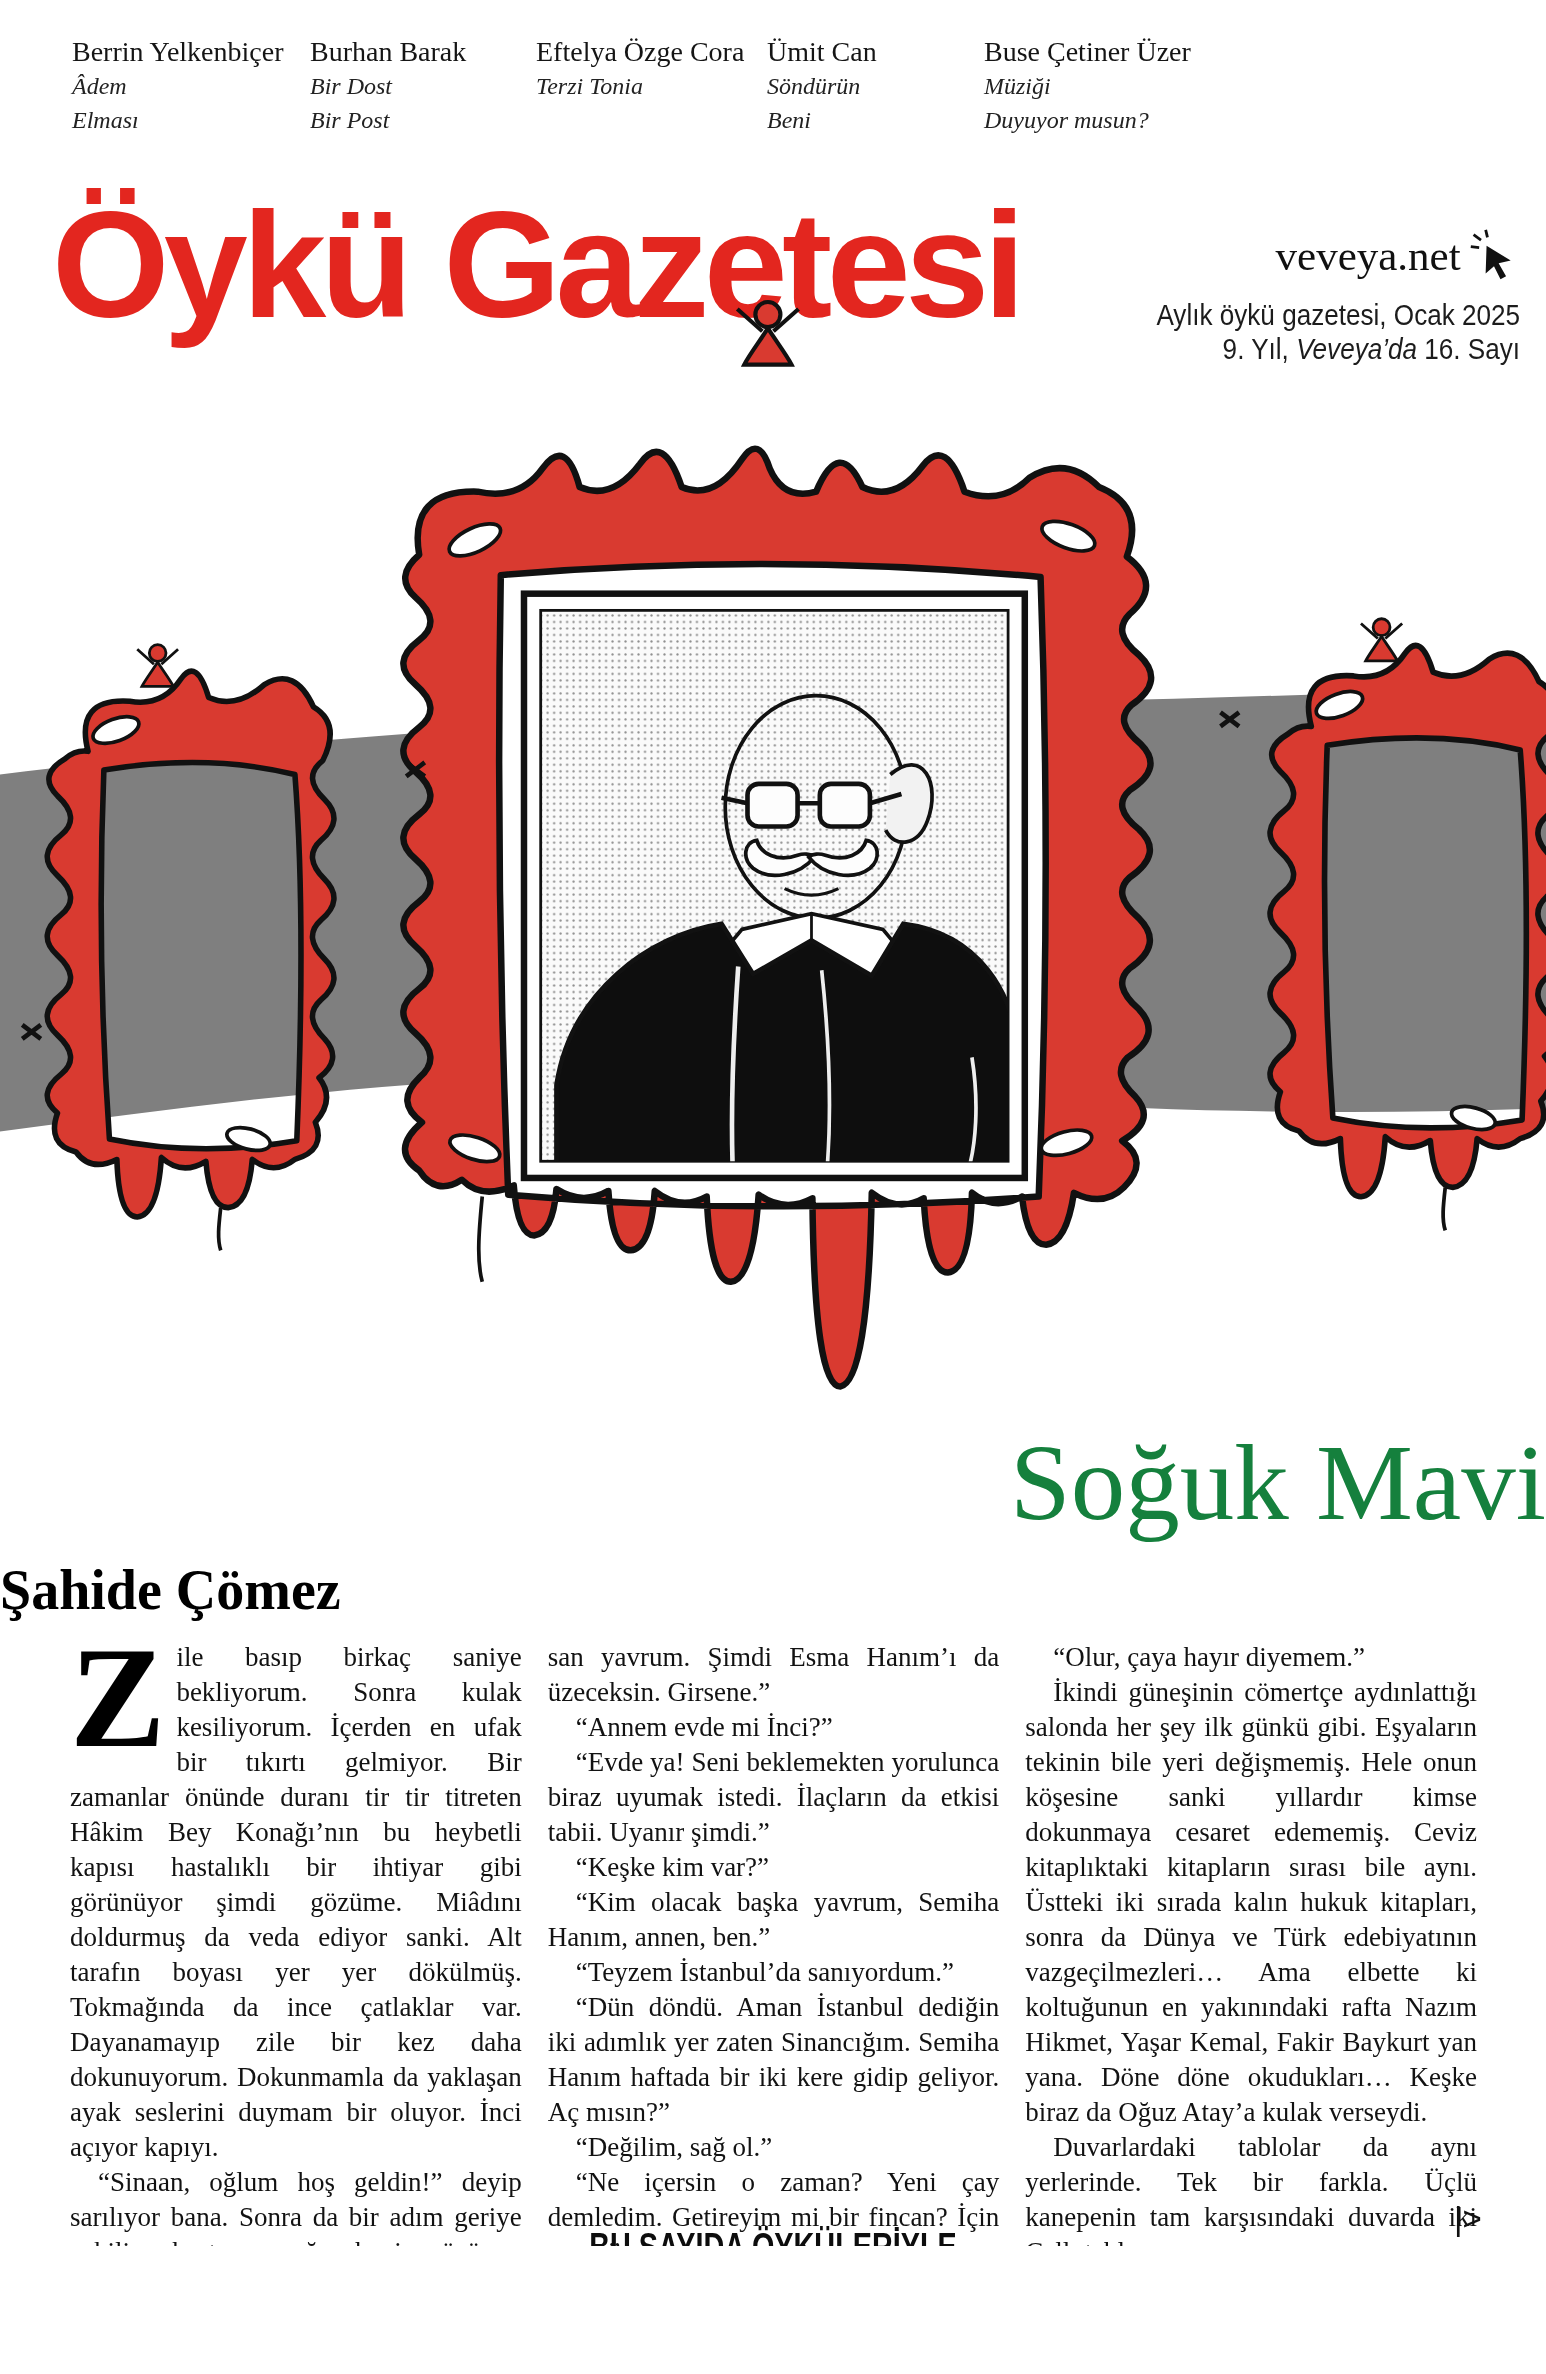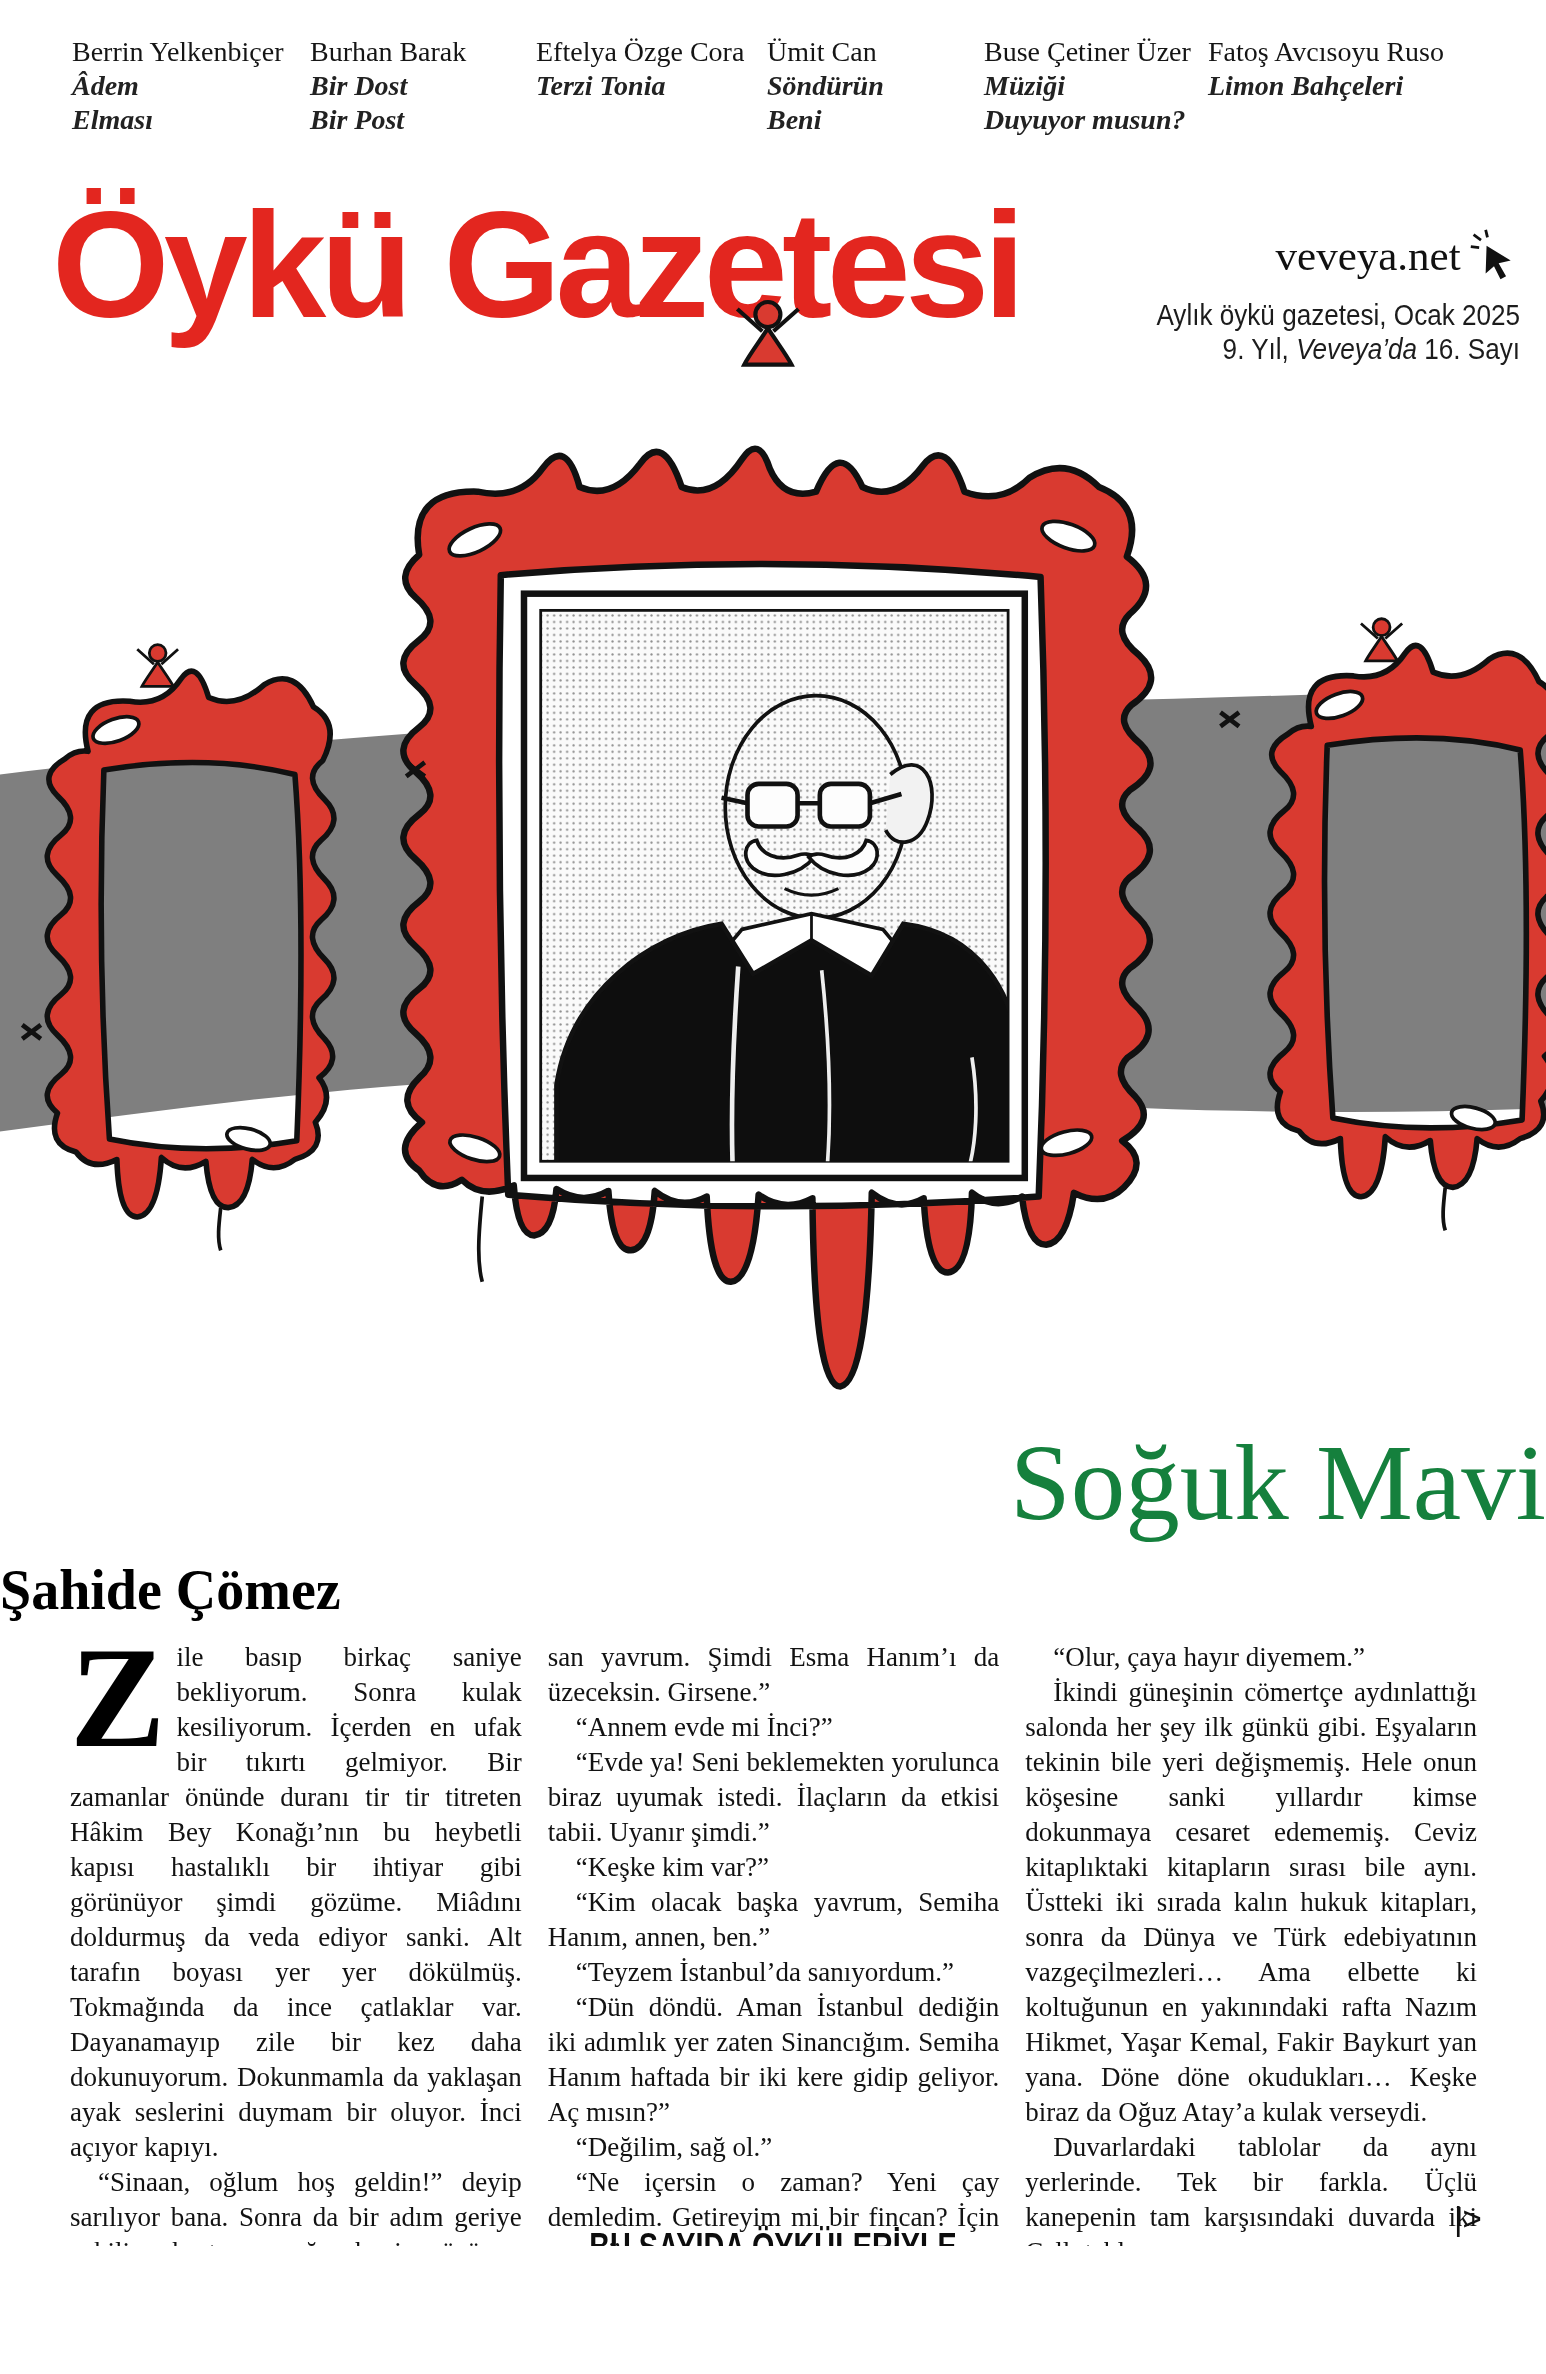--- a/index.html
+++ b/index.html
@@ -4,21 +4,21 @@
 <style>
   html,body{margin:0;padding:0;background:#ffffff;}
   .page{position:relative;width:1546px;height:2246px;background:#ffffff;overflow:hidden;
         font-family:"Liberation Serif", serif;color:#111;}
 
   
   .top-strip{position:absolute;top:35px;left:0;width:1546px;height:121px;}
   .author-col{position:absolute;top:0;}
   .ac0{left:72px}.ac1{left:310px}.ac2{left:536px}.ac3{left:767px}.ac4{left:984px}.ac5{left:1208px}
   .a-name{font-size:28px;line-height:34px;color:#151515;}
-  .a-work{font-size:28px;line-height:34px;font-style:italic;color:#222;font-weight:bold;}
+  .a-work{font-size:24px;line-height:34px;font-style:italic;color:#222;}
 
   
   .mast-title{position:absolute;left:52px;top:186px;font-family:"Liberation Sans",sans-serif;
               font-weight:bold;font-size:151px;line-height:1.05;letter-spacing:-5.6px;color:#e3261f;}
   .mast-right{position:absolute;right:26px;top:229px;text-align:right;}
   .site-row{display:flex;align-items:center;justify-content:flex-end;gap:7.4px;}
   .site-name{font-family:"Liberation Serif",serif;font-size:43px;color:#111;}
   .issue-wrap{margin-top:16.7px;transform:scaleX(0.9);transform-origin:right center;
               font-family:"Liberation Sans",sans-serif;font-size:29px;line-height:34px;color:#1c1c1c;}
   .issue-wrap .it{font-style:italic;}
@@ -72,24 +72,20 @@
     </div>
     <div class="author-col ac3">
       <div class="a-name">Ümit Can</div>
       <div class="a-work">Söndürün</div>
       <div class="a-work">Beni</div>
     </div>
     <div class="author-col ac4">
       <div class="a-name">Buse Çetiner Üzer</div>
       <div class="a-work">Müziği</div>
       <div class="a-work">Duyuyor musun?</div>
-    </div>
-    <div class="author-col ac5">
-      <div class="a-name">Fatoş Avcısoyu Ruso</div>
-      <div class="a-work">Limon Bahçeleri</div>
     </div>
   </div>
 
   <div class="mast-title">Öykü Gazetesi</div>
 
   <div class="mast-right">
     <div class="site-row">
       <span class="site-name">veveya.net</span>
       <svg width="52" height="52" viewBox="0 0 56 56">
         <g stroke="#111" stroke-width="3" fill="none">

